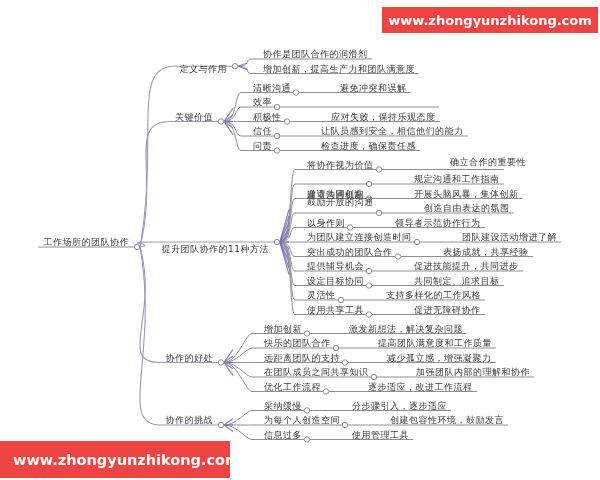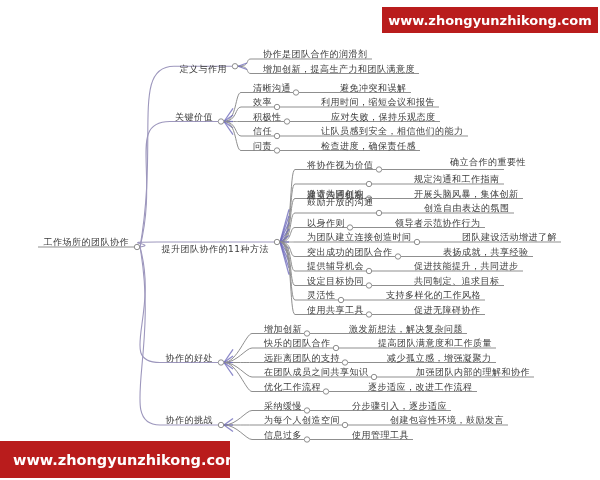--- a/index.html
+++ b/index.html
@@ -2,21 +2,21 @@
 <html><head>
 <meta charset="utf-8">
 <style>
   html,body{margin:0;padding:0;background:#e8e8e8;}
   #stage{position:relative;width:600px;height:480px;background:#ffffff;overflow:hidden;
          font-family:"DejaVu Sans",sans-serif;}
   #wires{position:absolute;left:0;top:0;}
   .t{position:absolute;font:9px/12px "DejaVu Sans",sans-serif;letter-spacing:.5px;
      color:#3b3b3b;white-space:nowrap;}
   .ra{transform:translateX(-100%);}
-  .wm{position:absolute;background:#b91c1c;color:#fff;display:flex;align-items:center;
+  .wm{position:absolute;background:#ef4444;color:#fff;display:flex;align-items:center;
       font-family:"DejaVu Sans",sans-serif;font-weight:bold;box-sizing:border-box;}
   #wm-top{left:382px;top:7px;width:216px;height:26px;justify-content:center;font-size:13px;}
   #wm-bottom{left:0;top:441px;width:230px;height:37px;padding-left:13px;font-size:14.5px;}
 </style>
 </head>
 <body>
 
 <div id="stage">
   <svg id="wires" width="600" height="480">
       <path d="M 38 247 L 134 247" fill="none" stroke="#8f8f8f" stroke-width="1"></path>
@@ -139,21 +139,20 @@
     <span>www.zhongyunzhikong.com</span>
   </div>
 <div class="t ra" style="left: 129px; top: 236px;">工作场所的团队协作</div>
     <div class="t ra" style="left: 227px; top: 55.25px; margin-top: 8px;">定义与作用</div>
     <div class="t" style="left: 263px; top: 48px;">协作是团队合作的润滑剂</div>
     <div class="t" style="left: 263px; top: 62.5px;">增加创新，提高生产力和团队满意度</div>
     <div class="t ra" style="left: 213px; top: 110.5px;">关键价值</div>
     <div class="t" style="left: 253px; top: 81.5px;">清晰沟通</div>
     <div class="t" style="left: 340px; top: 81.5px;">避免冲突和误解</div>
     <div class="t" style="left: 253px; top: 96px;">效率</div>
-    <div class="t" style="left: 321px; top: 96px;">利用时间，缩短会议和报告</div>
     <div class="t" style="left: 253px; top: 110.5px;">积极性</div>
     <div class="t" style="left: 331px; top: 110.5px;">应对失败，保持乐观态度</div>
     <div class="t" style="left: 253px; top: 125px;">信任</div>
     <div class="t" style="left: 321px; top: 125px;">让队员感到安全，相信他们的能力</div>
     <div class="t" style="left: 253px; top: 139.5px;">问责</div>
     <div class="t" style="left: 321px; top: 139.5px;">检查进度，确保责任感</div>
     <div class="t ra" style="left: 269px; top: 231px; margin-top: 12px;">提升团队协作的11种方法</div>
     <div class="t" style="left: 307px; top: 158.5px;">将协作视为价值</div>
     <div class="t" style="left: 424px; top: 156px; margin-left: 26px;">确立合作的重要性</div>
     <div class="t" style="left: 307px; top: 173px; margin-top: 16px;">建立沟通机制</div>

